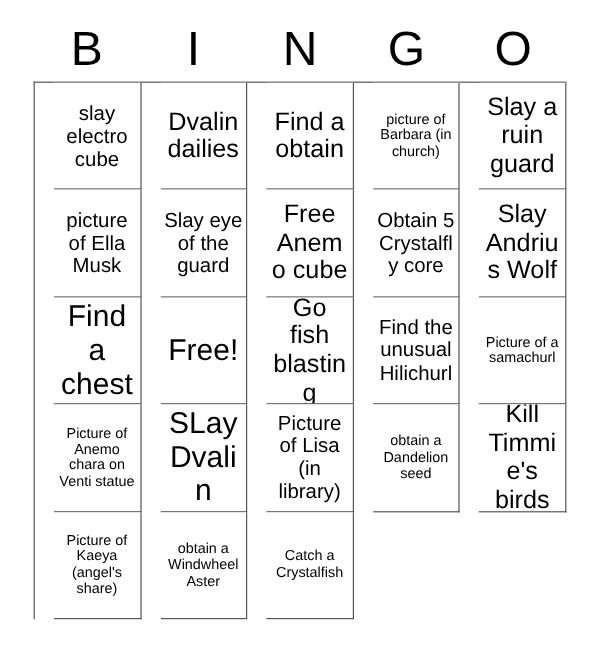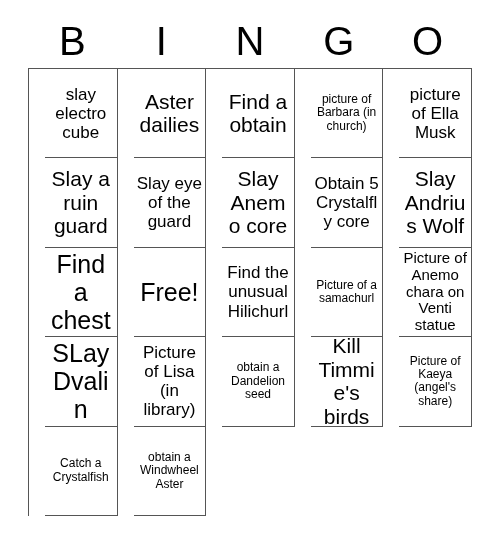--- a/index.html
+++ b/index.html
@@ -76,74 +76,77 @@
     width: 100%;
     line-height: 1.12;
     word-wrap: break-word;
   }
 
   
   .t-xl  span { font-size: 25px; }
   .t-lg  span { font-size: 21px; }
   .t-md  span { font-size: 17px; }
   .t-sm  span { font-size: 12px; }
-  .t-xs  span { font-size: 15px; }
+  .t-xs  span { font-size: 12px; }
 </style>
 </head>
 <body>
 
 <div id="card">
 
   <div id="header-row">
     <div class="header-cell">B</div>
     <div class="header-cell">I</div>
     <div class="header-cell">N</div>
     <div class="header-cell">G</div>
     <div class="header-cell">O</div>
   </div>
 
   <div id="grid">
 
     <div class="cell t-md">
         <span>slay electro cube</span>
       </div>
     <div class="cell t-lg">
-        <span>Aster dailies</span>
+        <span>Dvalin dailies</span>
       </div>
     <div class="cell t-lg">
         <span>Find a obtain</span>
       </div>
     <div class="cell t-sm">
         <span>picture of Barbara (in church)</span>
       </div>
+    <div class="cell t-lg">
+        <span>Slay a ruin guard</span>
+      </div>
+
     <div class="cell t-md">
         <span>picture of Ella Musk</span>
-      </div>
-
-    <div class="cell t-lg">
-        <span>Slay a ruin guard</span>
       </div>
     <div class="cell t-md">
         <span>Slay eye of the guard</span>
       </div>
     <div class="cell t-lg">
-        <span>Slay Anemo core</span>
+        <span>Free Anemo cube</span>
       </div>
     <div class="cell t-md">
         <span>Obtain 5 Crystalfly core</span>
       </div>
     <div class="cell t-lg">
         <span>Slay Andrius Wolf</span>
       </div>
 
     <div class="cell t-xl">
         <span>Find a chest</span>
       </div>
     <div class="cell t-xl">
         <span>Free!</span>
+      </div>
+    <div class="cell t-lg">
+        <span>Go fish blasting</span>
       </div>
     <div class="cell t-md">
         <span>Find the unusual Hilichurl</span>
       </div>
 
     <div class="cell t-sm">
         <span>Picture of a samachurl</span>
       </div>
     <div class="cell t-xs">
         <span>Picture of Anemo chara on Venti statue</span>
@@ -158,20 +161,20 @@
         <span>obtain a Dandelion seed</span>
       </div>
 
     <div class="cell t-lg">
         <span>Kill Timmie's birds</span>
       </div>
     <div class="cell t-sm">
         <span>Picture of Kaeya (angel's share)</span>
       </div>
     <div class="cell t-sm">
-        <span>Catch a Crystalfish</span>
+        <span>obtain a Windwheel Aster</span>
       </div>
     <div class="cell t-sm">
-        <span>obtain a Windwheel Aster</span>
+        <span>Catch a Crystalfish</span>
       </div>
 
   </div>
 </div>
 
 </body></html>

